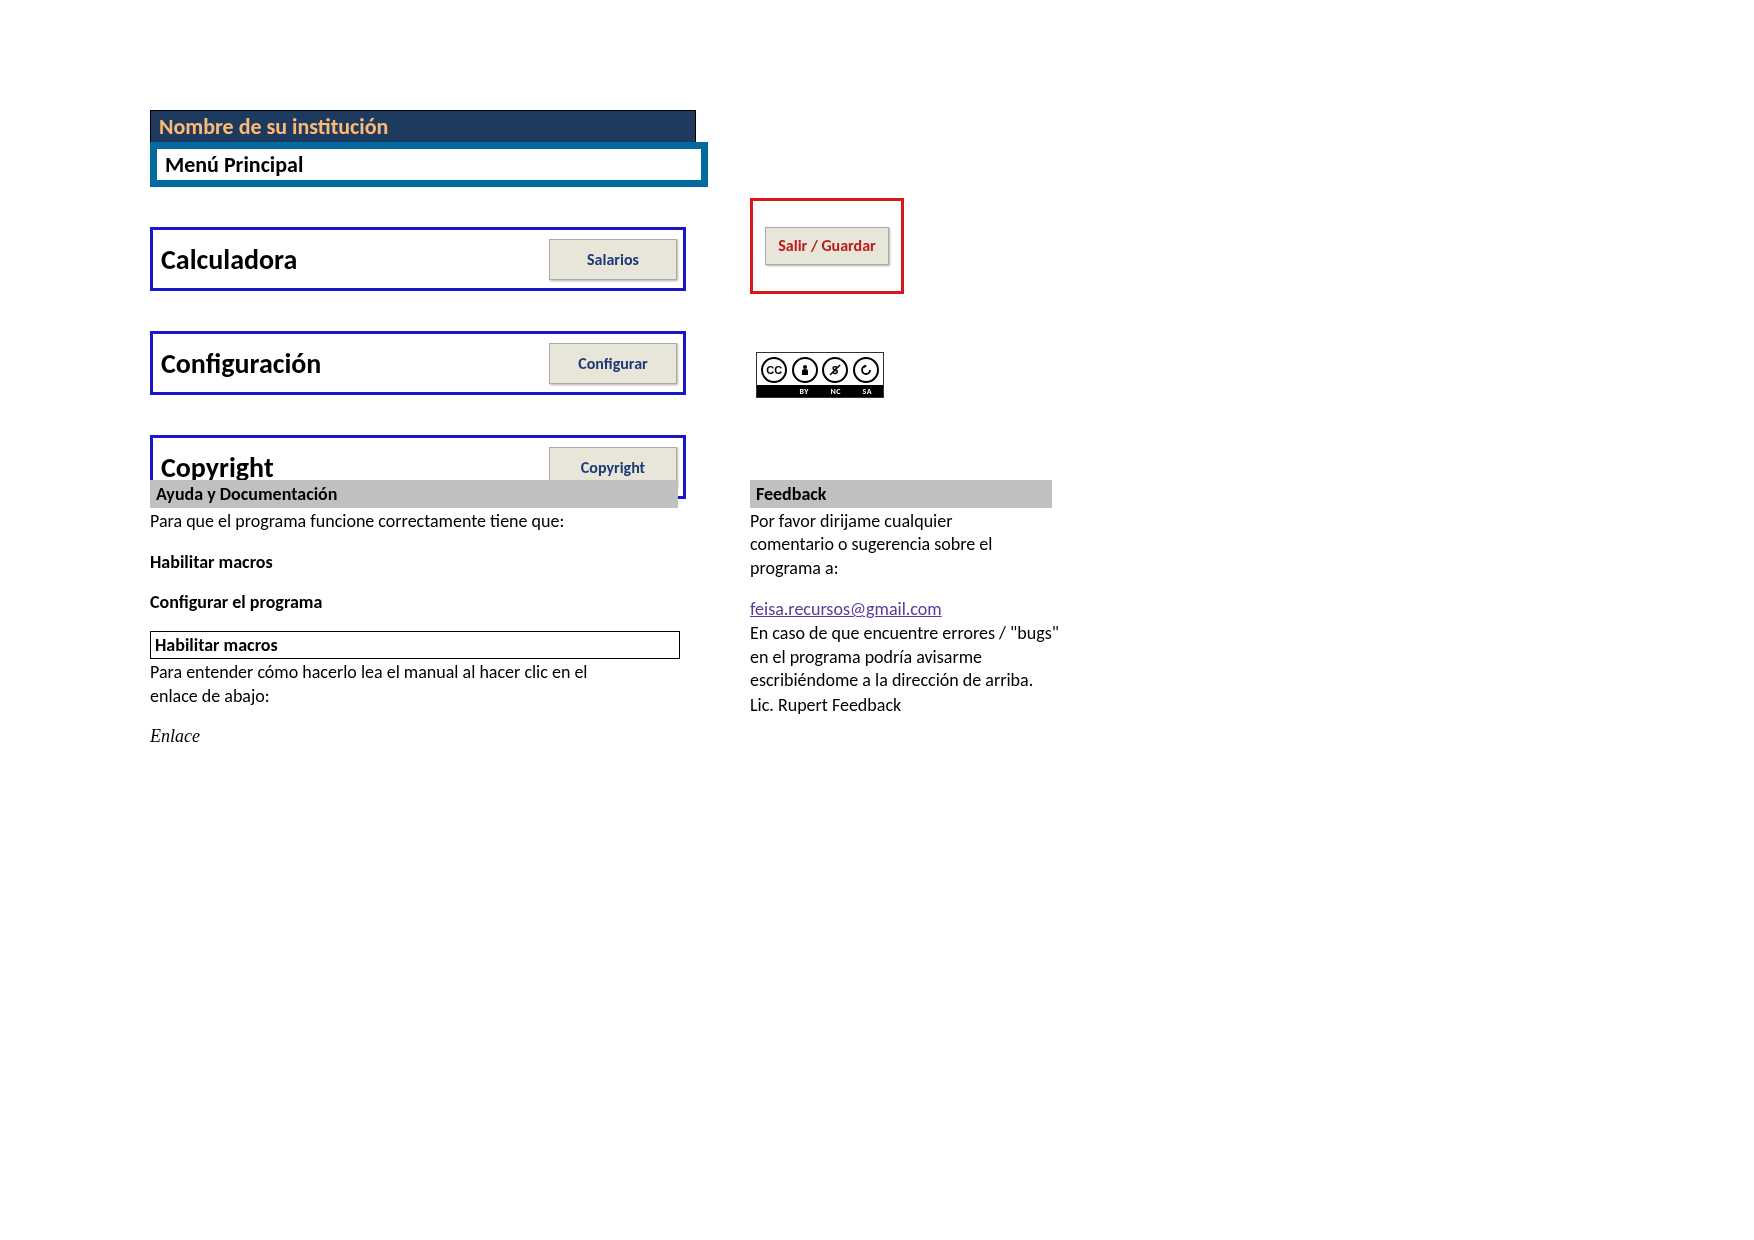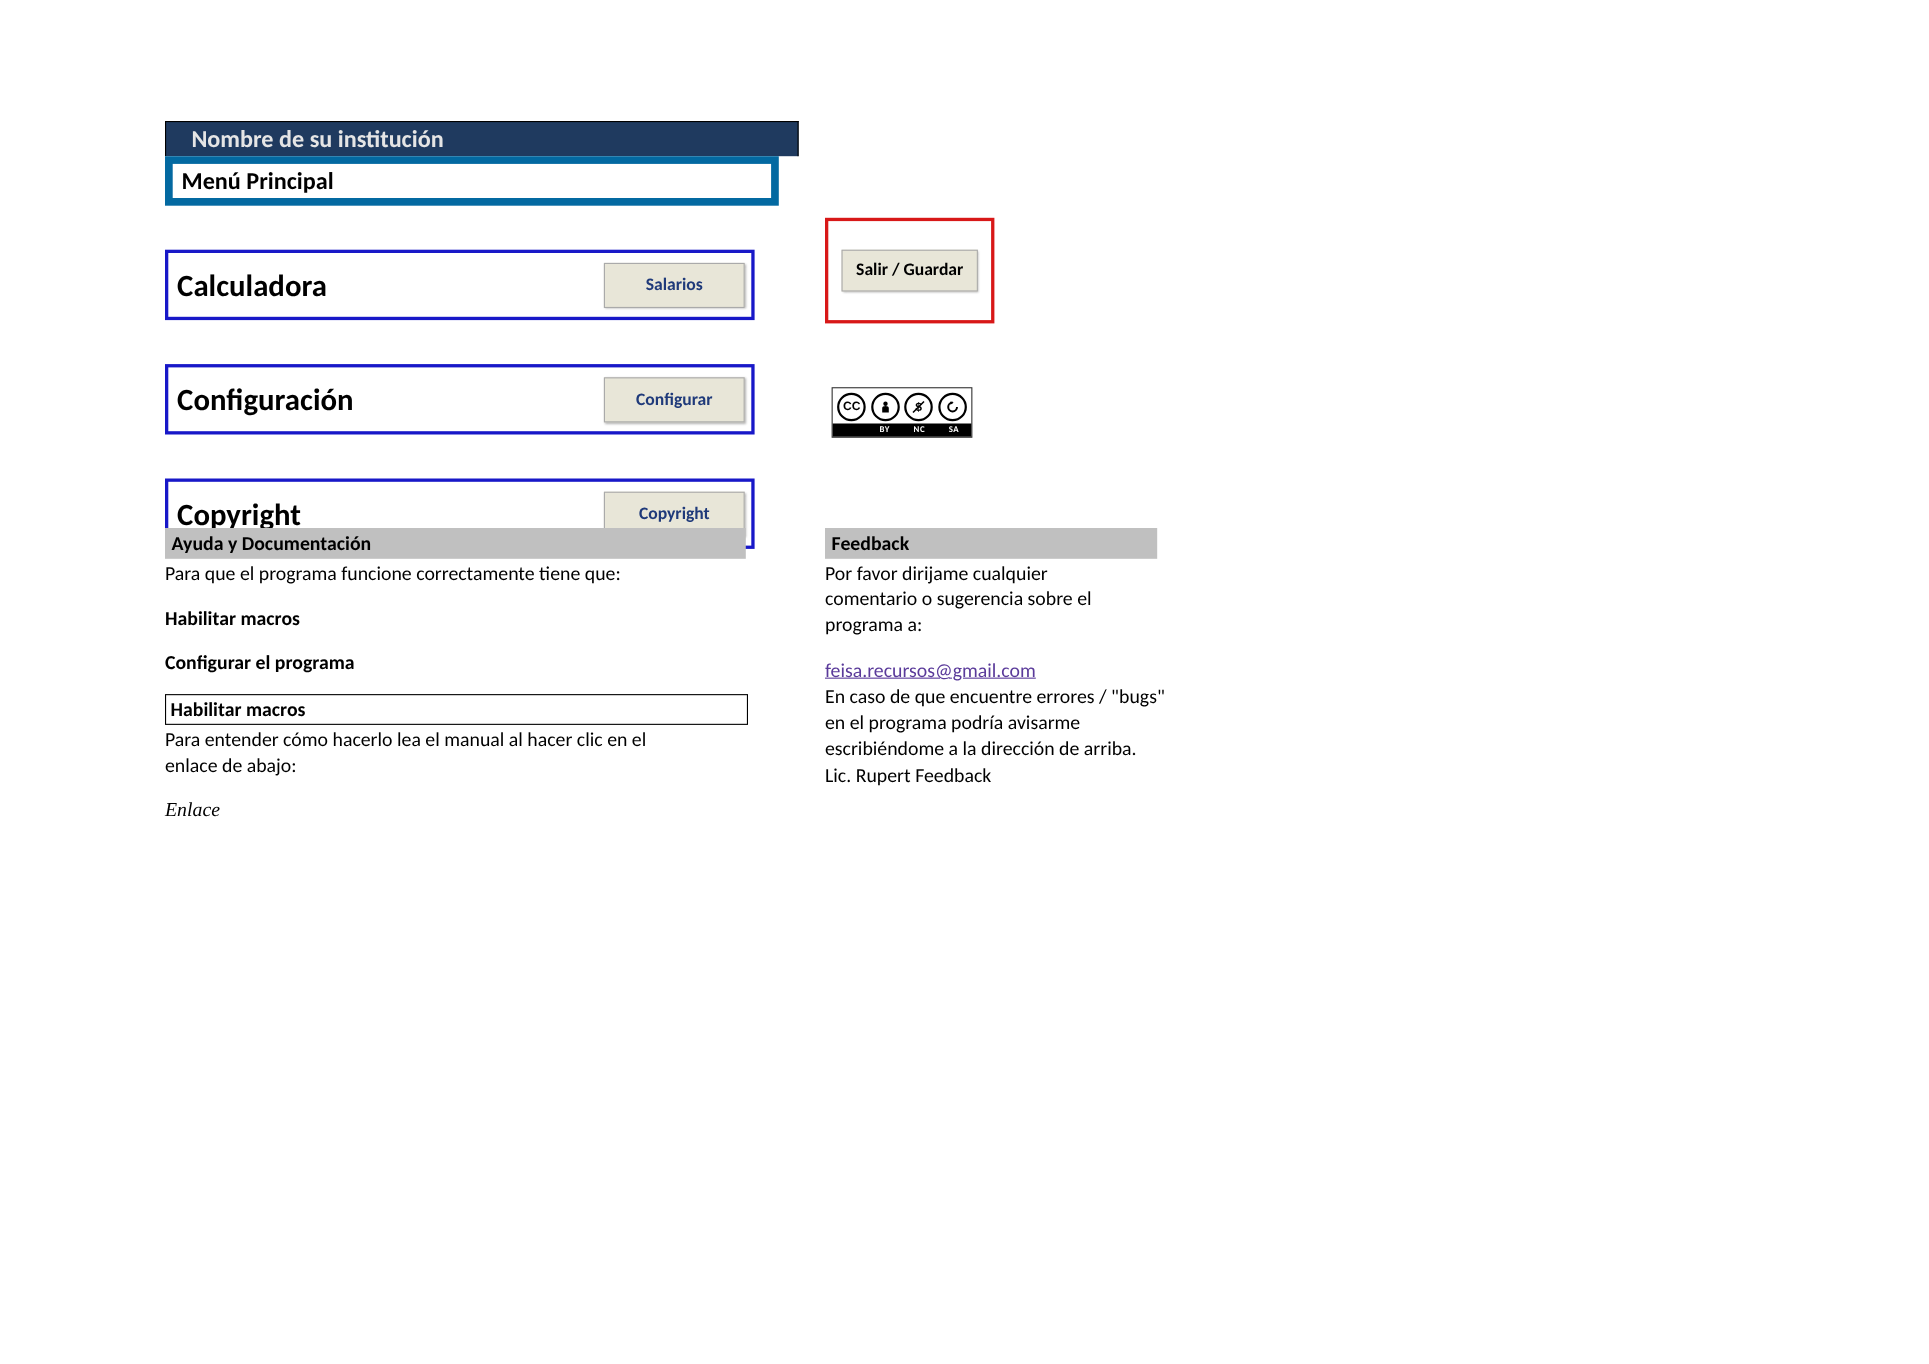--- a/index.html
+++ b/index.html
@@ -13,24 +13,24 @@
     }
     .container {
       position: absolute;
       left: 150px;
       top: 110px;
       width: 1000px;
     }
     .header-bar {
       width: 528px;
       background: #1f3a5f;
-      color: #e5e5e5;
+      color: #fdba74;
       font-size: 22px;
       font-weight: bold;
-      padding: 2px 23px;
+      padding: 2px 8px;
       border: 1px solid #000;
       border-bottom: none;
     }
     .subheader-bar {
       width: 528px;
       background: #ffffff;
       color: #000;
       font-size: 22px;
       font-weight: bold;
       padding: 2px 8px;
@@ -74,21 +74,21 @@
       height: 90px;
       border: 3px solid #d81818;
       display: flex;
       align-items: center;
       justify-content: center;
     }
     .save-button {
       background: #e8e6d8;
       border: 1px solid #aaa;
       box-shadow: 1px 1px 2px rgba(0,0,0,0.3);
-      color: #000000;
+      color: #b91c1c;
       font-weight: bold;
       font-size: 16px;
       padding: 8px 12px;
       cursor: pointer;
       text-align: center;
       line-height: 1.3;
     }
     .cc-badge {
       position: absolute;
       left: 756px;

